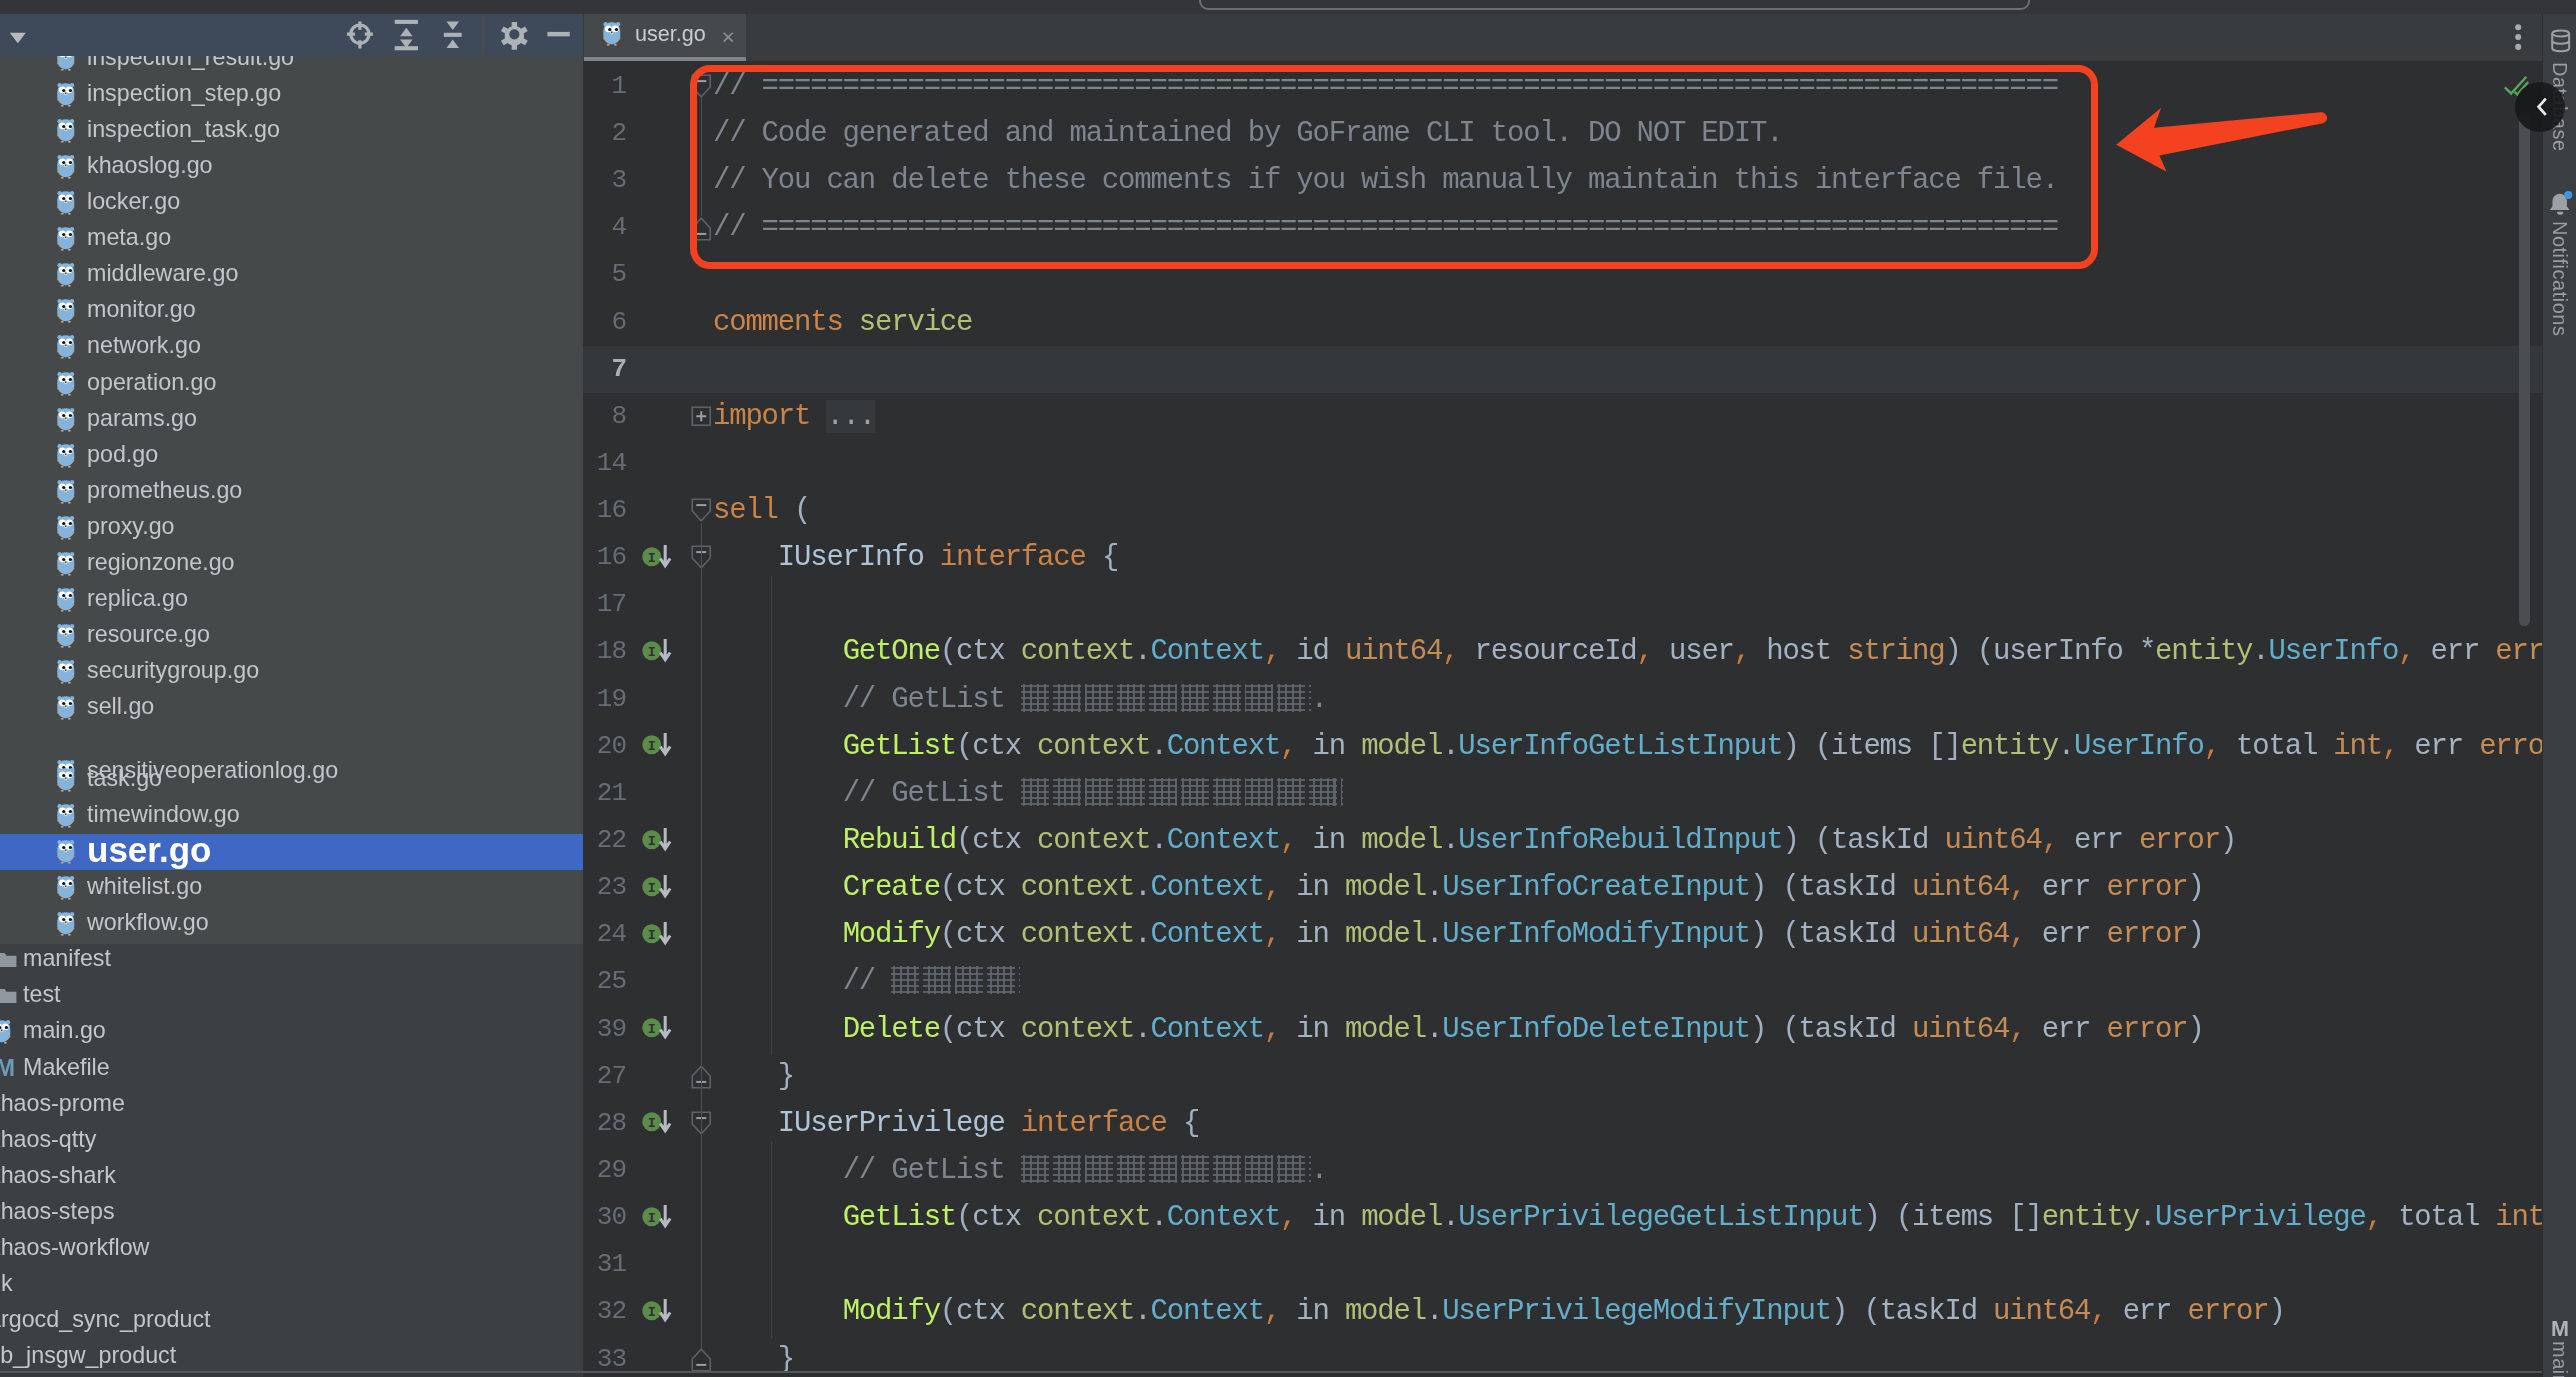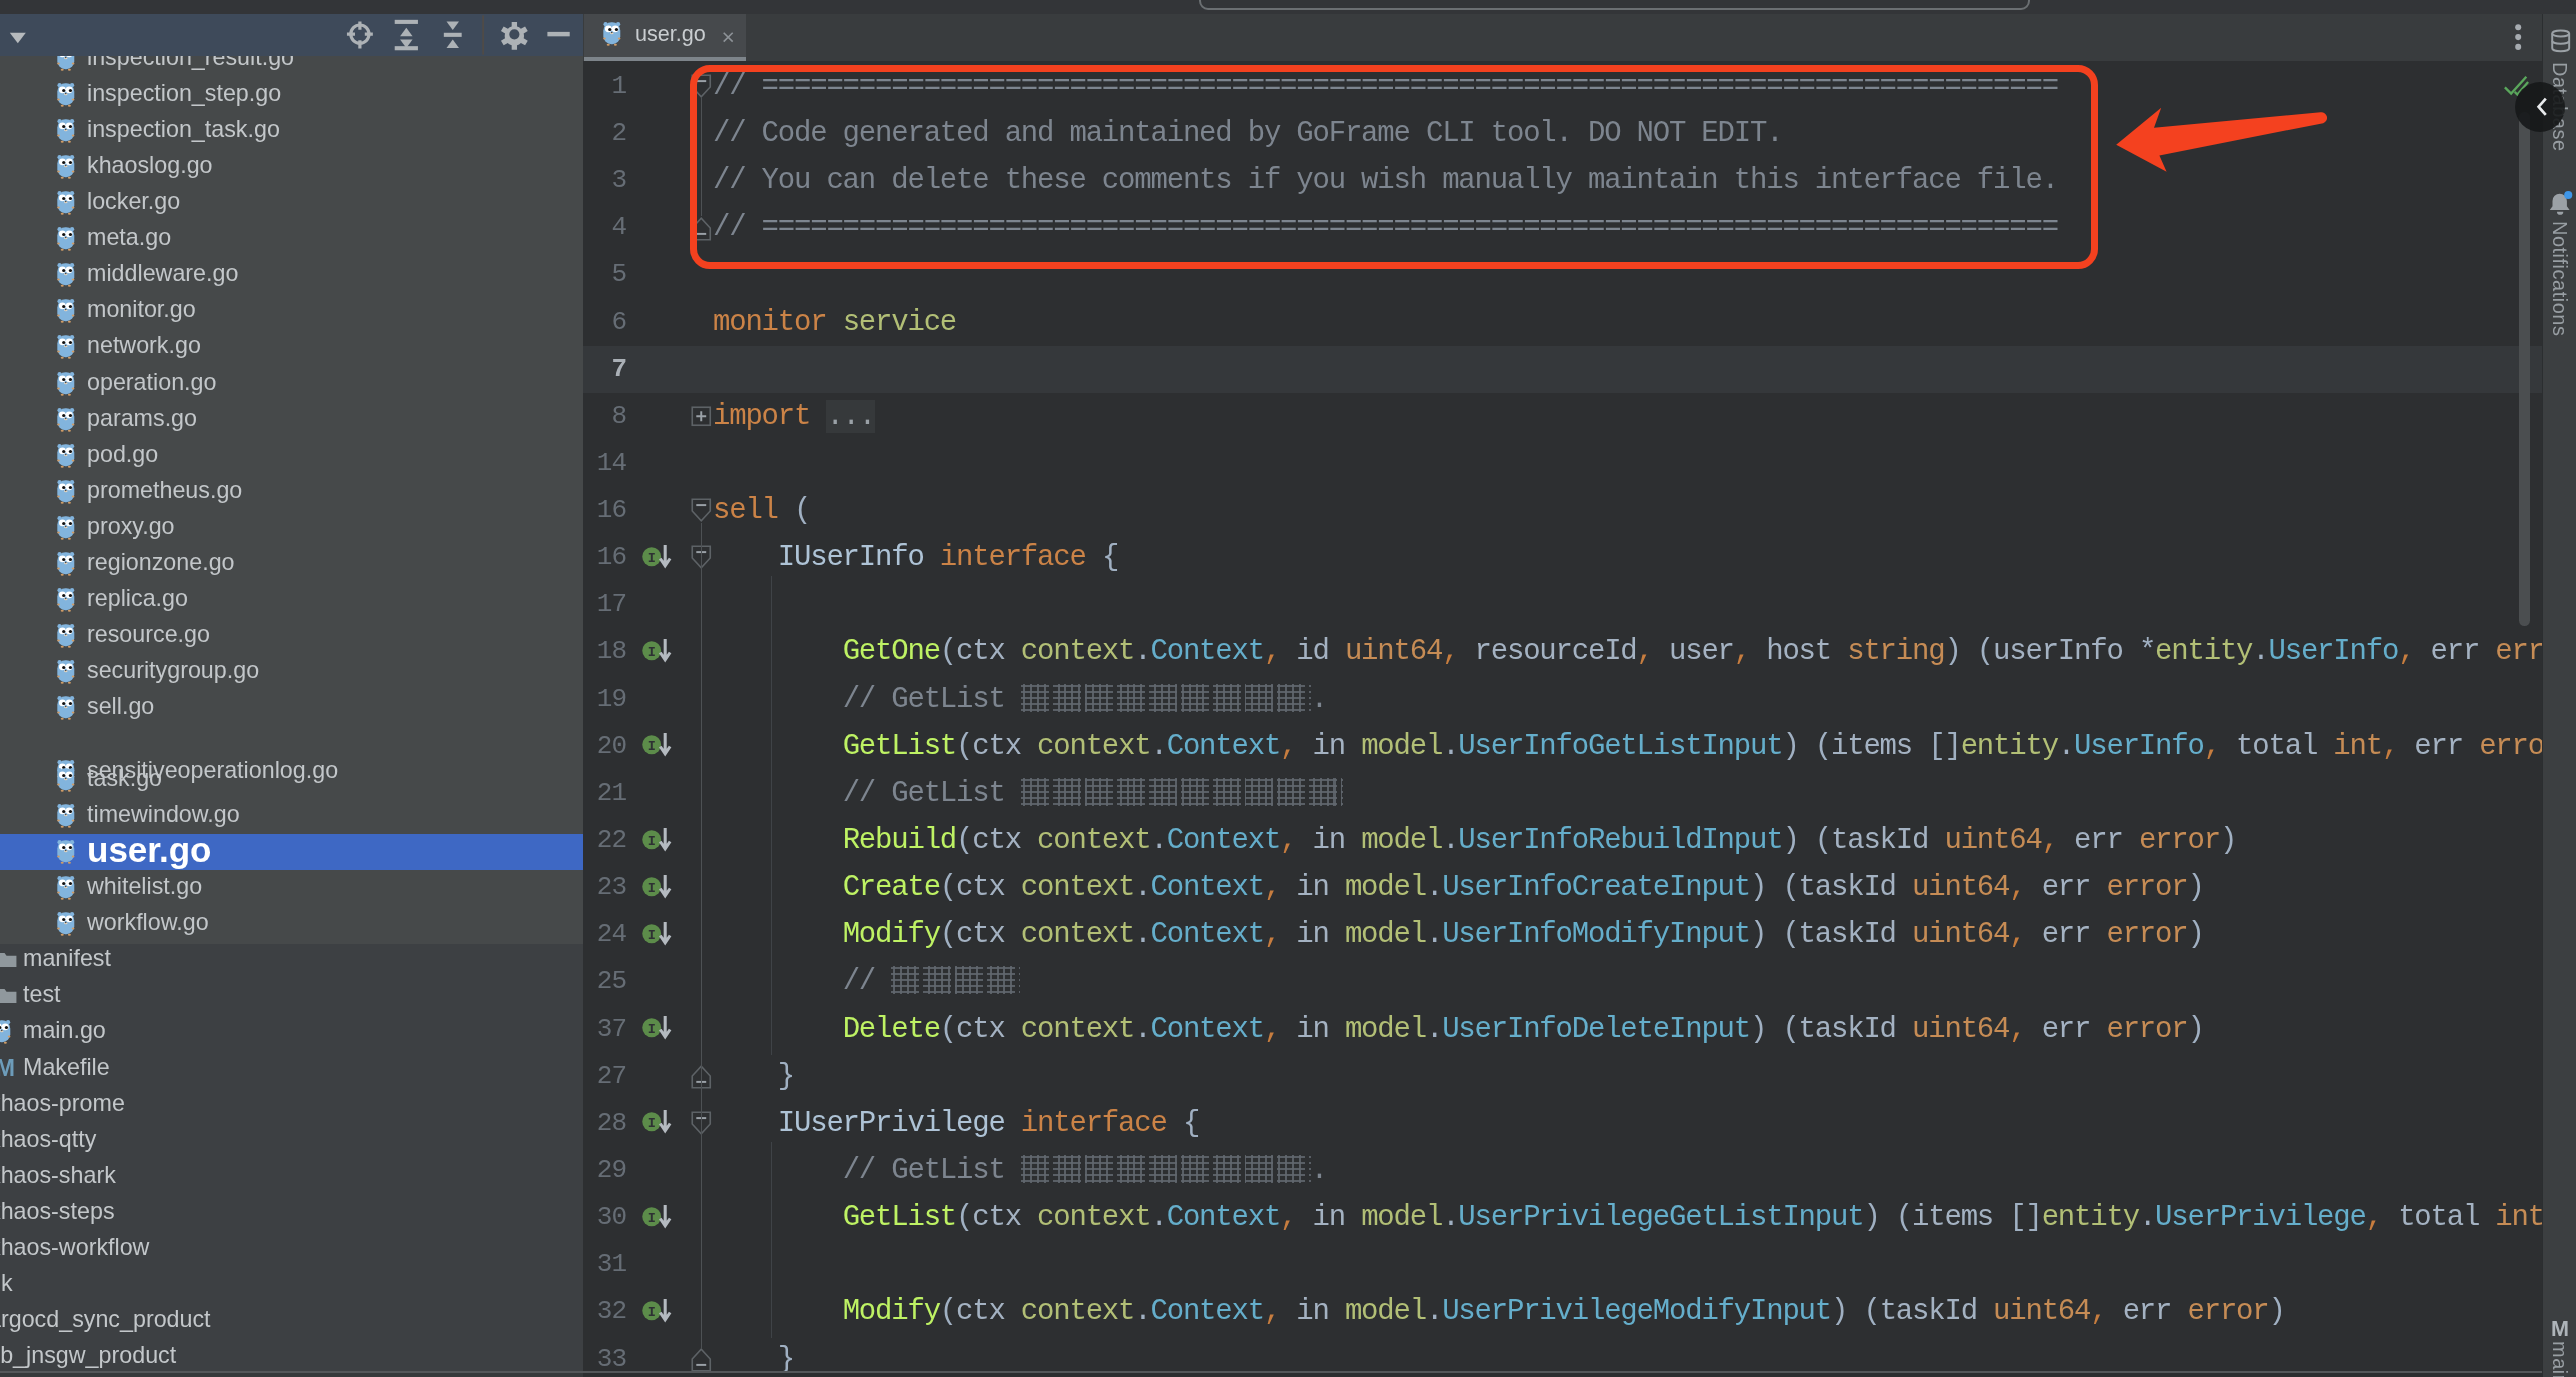--- a/index.html
+++ b/index.html
@@ -680,34 +680,34 @@
     <div class="lnum" style="top:473px">16</div>
     <div class="lnum" style="top:520px">17</div>
     <div class="lnum" style="top:567px">18</div>
     <div class="lnum" style="top:615px">19</div>
     <div class="lnum" style="top:662px">20</div>
     <div class="lnum" style="top:709px">21</div>
     <div class="lnum" style="top:756px">22</div>
     <div class="lnum" style="top:803px">23</div>
     <div class="lnum" style="top:850px">24</div>
     <div class="lnum" style="top:897px">25</div>
-    <div class="lnum" style="top:945px">37</div>
+    <div class="lnum" style="top:945px">39</div>
     <div class="lnum" style="top:992px">27</div>
     <div class="lnum" style="top:1039px">28</div>
     <div class="lnum" style="top:1086px">29</div>
     <div class="lnum" style="top:1133px">30</div>
     <div class="lnum" style="top:1180px">31</div>
     <div class="lnum" style="top:1227px">32</div>
     <div class="lnum" style="top:1275px">33</div>
     <div class="cl" style="top:1.8px"><span class="com">// ================================================================================</span></div>
     <div class="cl" style="top:49px"><span class="com">// Code generated and maintained by GoFrame CLI tool. DO NOT EDIT.</span></div>
     <div class="cl" style="top:96px"><span class="com">// You can delete these comments if you wish manually maintain this interface file.</span></div>
     <div class="cl" style="top:143px"><span class="com">// ================================================================================</span></div>
     <div class="cl" style="top:190px"></div>
-    <div class="cl" style="top:238px"><span class="kw">monitor</span> <span class="pkg">service</span></div>
+    <div class="cl" style="top:238px"><span class="kw">comments</span> <span class="pkg">service</span></div>
     <div class="cl cur" style="top:285px"></div>
     <div class="cl" style="top:332px"><span class="kw">import</span> <span class="fold3">...</span></div>
     <div class="cl" style="top:379px"></div>
     <div class="cl" style="top:426px"><span class="kw">sell</span> <span class="par">(</span></div>
     <div class="cl" style="top:473px">    <span class="decl">IUserInfo</span> <span class="kw">interface</span> <span class="par">{</span></div>
     <div class="cl" style="top:567px">        <span class="fn">GetOne</span><span class="par">(</span><span class="idn">ctx </span><span class="pkg">context</span><span class="par">.</span><span class="typ">Context</span><span class="comma">,</span> <span class="idn">id </span><span class="bt">uint64</span><span class="comma">,</span> <span class="idn">resourceId</span><span class="comma">,</span> <span class="idn">user</span><span class="comma">,</span> <span class="idn">host </span><span class="bt">string</span><span class="par">)</span> <span class="par">(</span><span class="idn">userInfo </span><span class="par">*</span><span class="pkg">entity</span><span class="par">.</span><span class="typ">UserInfo</span><span class="comma">,</span> <span class="idn">err </span><span class="bt">error</span></div>
     <div class="cl" style="top:615px">        <span class="com">// GetList </span><span class="zh" style="width:290px;--zc:rgba(125,133,143,0.85)"></span><span class="com">.</span></div>
     <div class="cl" style="top:662px">        <span class="fn">GetList</span><span class="par">(</span><span class="idn">ctx </span><span class="pkg">context</span><span class="par">.</span><span class="typ">Context</span><span class="comma">,</span> <span class="idn">in </span><span class="pkg">model</span><span class="par">.</span><span class="typ">UserInfoGetListInput</span><span class="par">)</span> <span class="par">(</span><span class="idn">items </span><span class="par">[]</span><span class="pkg">entity</span><span class="par">.</span><span class="typ">UserInfo</span><span class="comma">,</span> <span class="idn">total </span><span class="bt">int</span><span class="comma">,</span> <span class="idn">err </span><span class="bt">error</span></div>
     <div class="cl" style="top:709px">        <span class="com">// GetList </span><span class="zh" style="width:322px;--zc:rgba(125,133,143,0.85)"></span></div>
     <div class="cl" style="top:756px">        <span class="fn">Rebuild</span><span class="par">(</span><span class="idn">ctx </span><span class="pkg">context</span><span class="par">.</span><span class="typ">Context</span><span class="comma">,</span> <span class="idn">in </span><span class="pkg">model</span><span class="par">.</span><span class="typ">UserInfoRebuildInput</span><span class="par">)</span> <span class="par">(</span><span class="idn">taskId </span><span class="bt">uint64</span><span class="comma">,</span> <span class="idn">err </span><span class="bt">error</span><span class="par">)</span></div>

